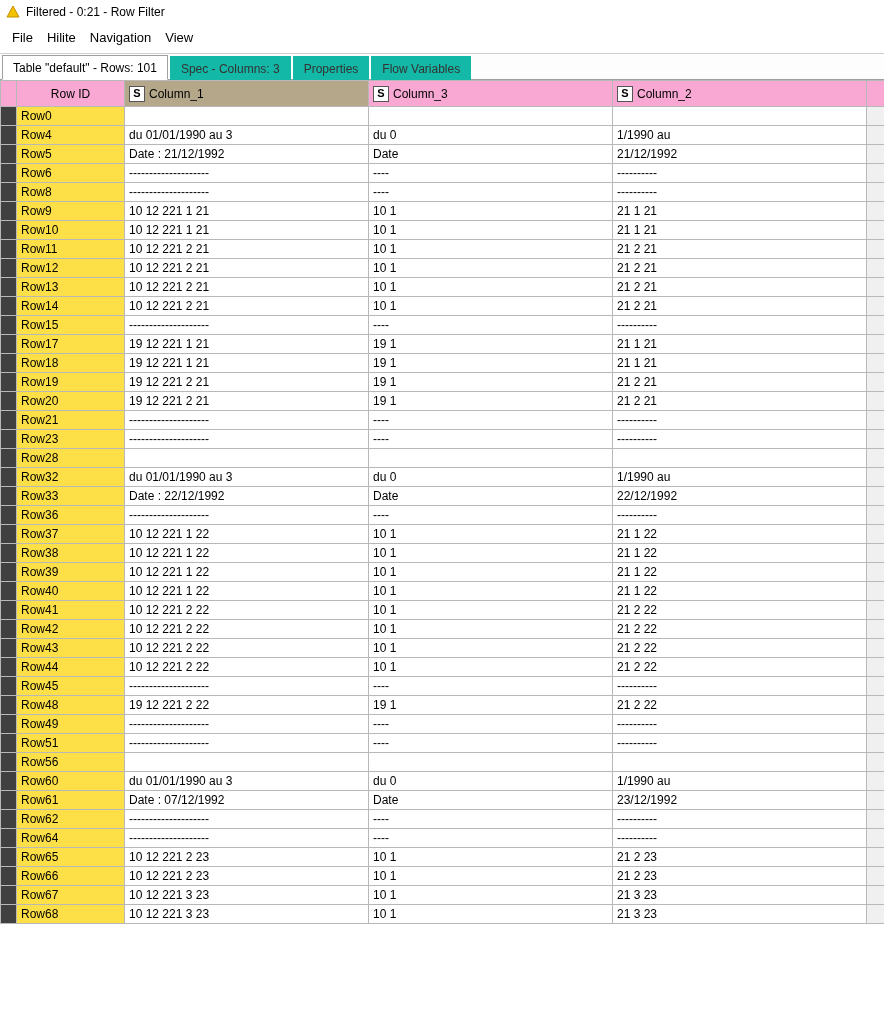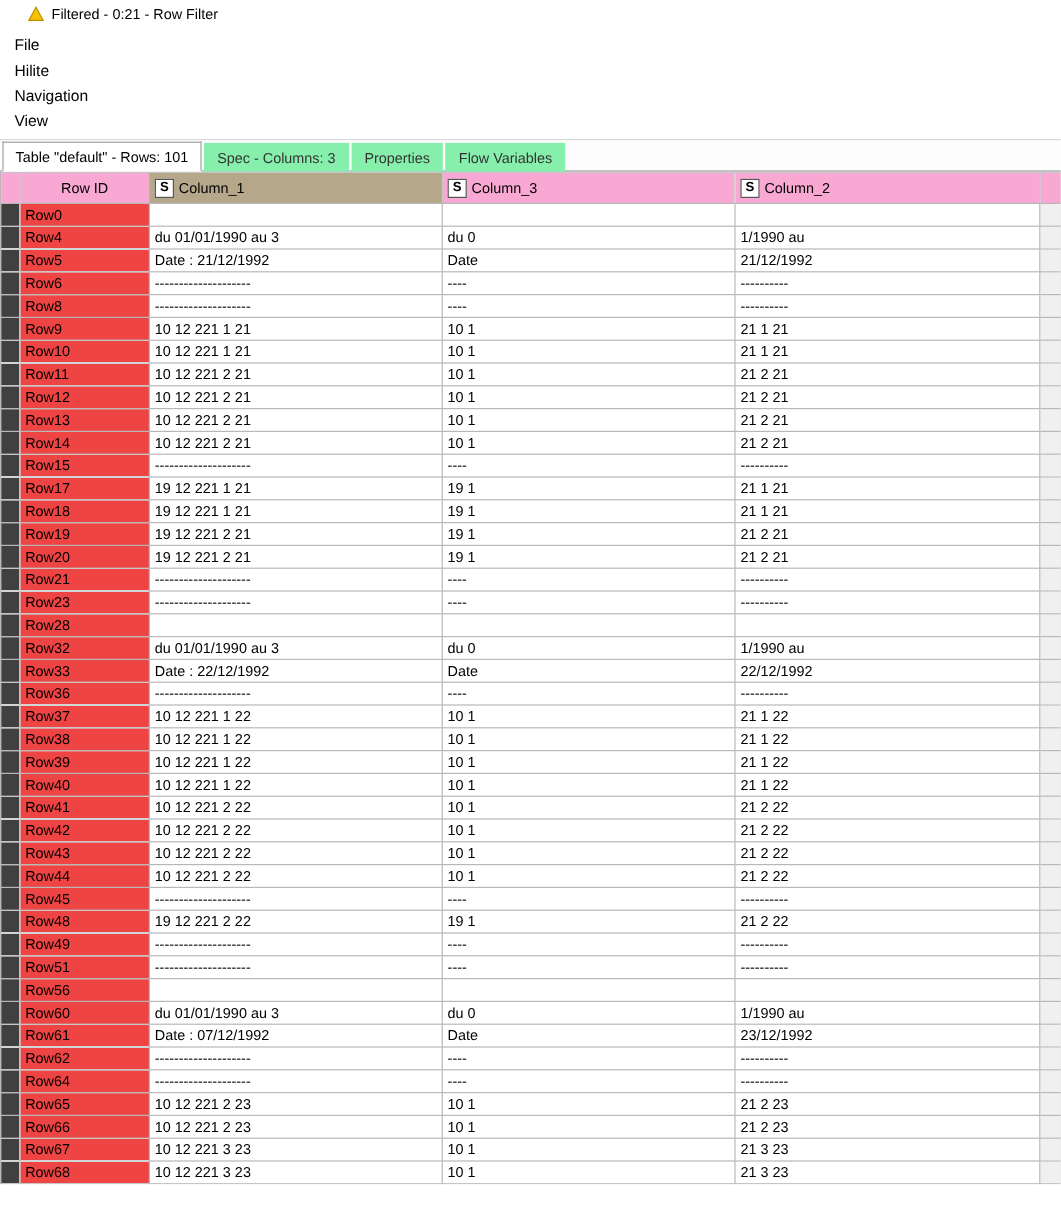--- a/index.html
+++ b/index.html
@@ -8,36 +8,35 @@
     font-family: "Segoe UI", Tahoma, sans-serif;
     font-size: 12px;
     background: #ffffff;
     color: #000;
     width: 884px;
   }
   .window { width: 884px; }
   .titlebar {
     display: flex;
     align-items: center;
-    padding: 4px 23px;
+    padding: 4px 6px;
     height: 24px;
   }
   .titlebar .icon {
     width: 14px; height: 14px;
     margin-right: 6px;
     display: flex; align-items: center; justify-content: center;
   }
   .titlebar .title { font-size: 12px; }
   .menubar {
     display: flex;
     gap: 2px;
     padding: 4px 6px 6px 6px;
     border-bottom: 1px solid #d0d0d0;
     font-size: 13px;
-    flex-direction: column;
   }
   .menubar .menu-item {
     padding: 2px 6px;
     cursor: default;
   }
   .tabs {
     display: flex;
     align-items: flex-end;
     border-bottom: 1px solid #a0a0a0;
     background: #fdfdfd;
@@ -45,21 +44,21 @@
     padding-left: 2px;
     font-size: 12px;
   }
   .tabs .tab {
     padding: 5px 10px 4px 10px;
     border: 1px solid transparent;
     border-bottom: none;
     margin-right: 2px;
     position: relative;
     top: 1px;
-    background: #86efac;
+    background: #14b8a6;
     color: #333;
     cursor: default;
   }
   .tabs .tab.active {
     background: #ffffff;
     border: 1px solid #a0a0a0;
     border-bottom: 1px solid #ffffff;
     color: #000;
   }
   .table-wrap {
@@ -93,21 +92,21 @@
   col.col1   { width: 244px; }
   col.col3   { width: 244px; }
   col.col2   { width: 254px; }
   col.scroll { width: 18px; }
   td.marker {
     background: #404040;
     border-right: 1px solid #888;
     padding: 0;
   }
   td.rowid {
-    background: #ef4444;
+    background: #fde047;
   }
   th.col-header {
     background: #efefef;
   }
   th.col-header.sel {
     background: #b5a78a;
   }
   .hdr-inner {
     display: flex;
     align-items: center;

